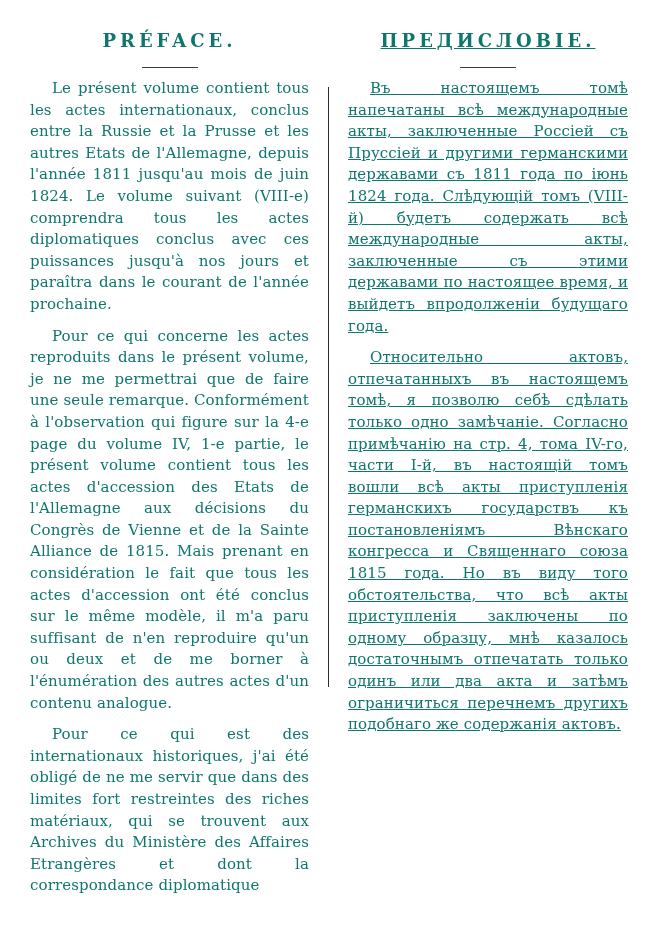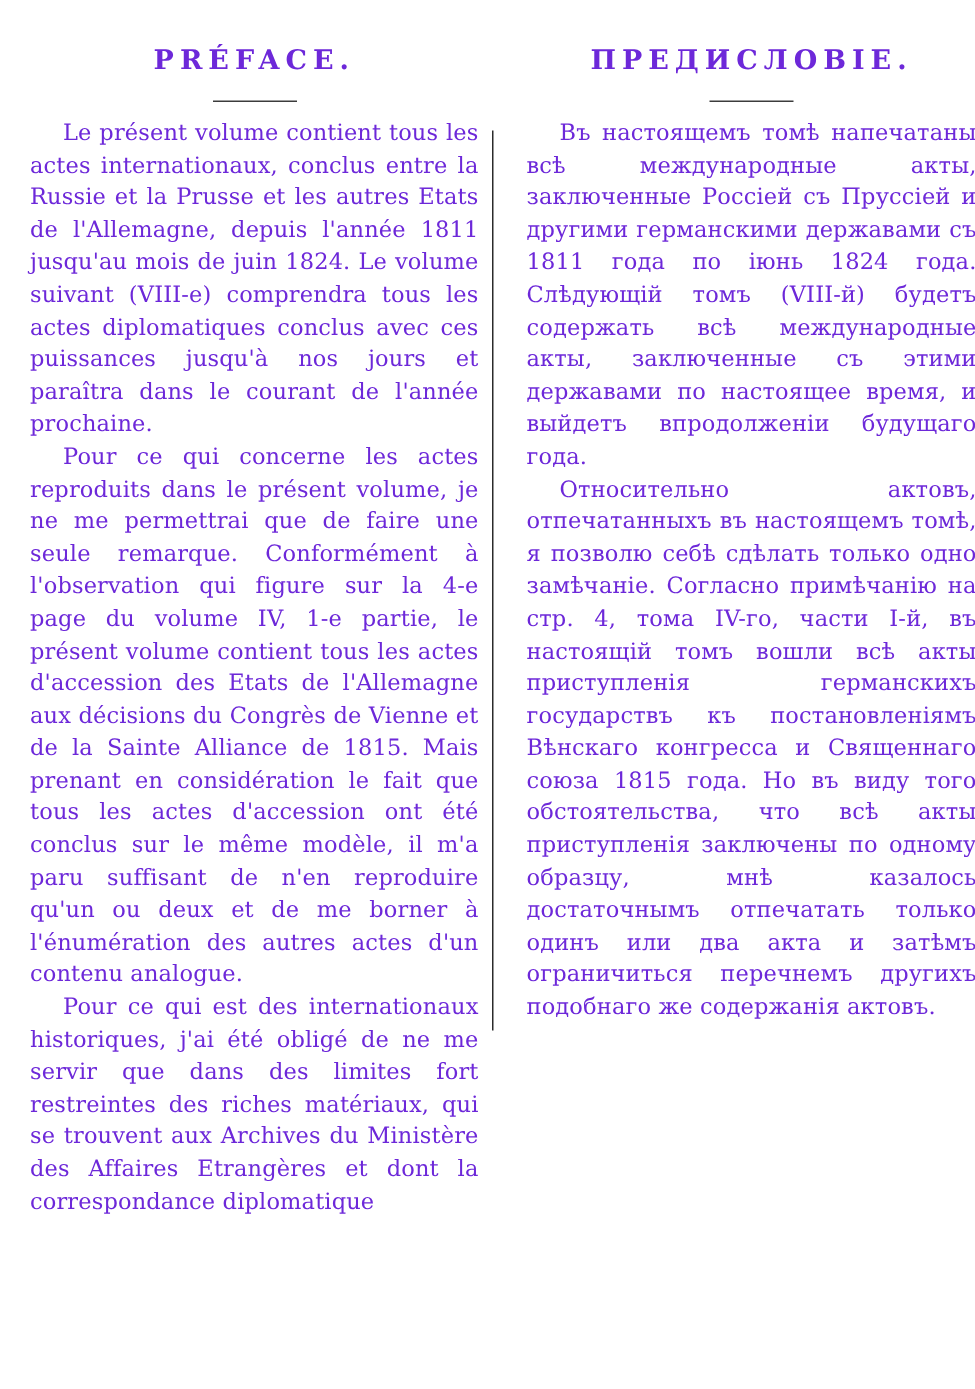--- a/index.html
+++ b/index.html
@@ -6,29 +6,29 @@
     margin: 0;
     padding: 0;
     background: #ffffff;
   }
   .page {
     position: relative;
     width: 650px;
     height: 926px;
     background: #ffffff;
     font-family: "DejaVu Serif", serif;
-    color: #6d28d9;
+    color: #0f766e;
     overflow: hidden;
   }
   .col {
     position: absolute;
     top: 30px;
   }
   .col-left  { left: 20px;  width: 299px; }
-  .col-right { left: 351px; width: 300px; }
+  .col-right { left: 338px; width: 300px; text-decoration: underline; }
   .heading {
     margin: 0;
     text-align: center;
     font-size: 18px;
     font-weight: bold;
     letter-spacing: 4px;
     white-space: nowrap;
   }
   .heading-rule {
     width: 56px;
@@ -37,21 +37,21 @@
     margin: 16px auto 0 auto;
   }
   .bodytext {
     margin-top: 10px;
     font-size: 15px;
     line-height: 21.6px;
     text-align: justify;
     letter-spacing: 0.1px;
   }
   .bodytext p {
-    margin: 0;
+    margin: 10px;
     text-indent: 22px;
   }
   .column-divider {
     position: absolute;
     left: 328px;
     top: 87px;
     width: 1px;
     height: 600px;
     background: #2b2b2b;
   }

